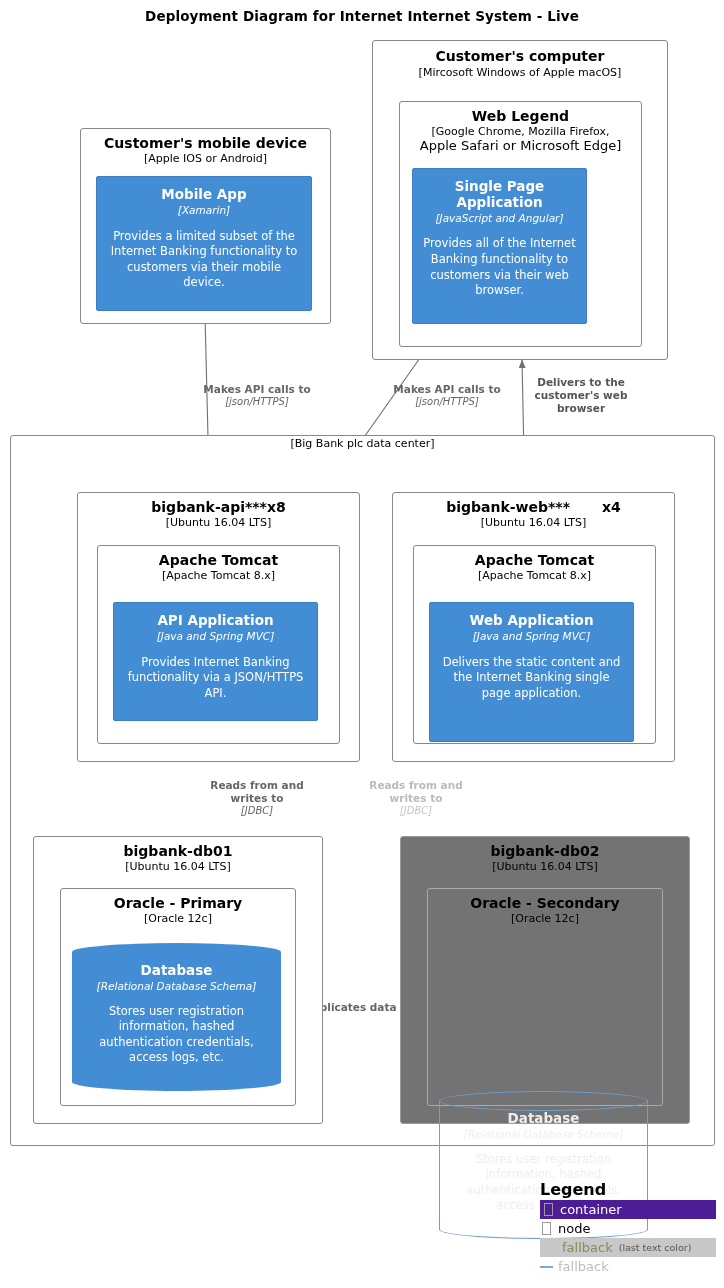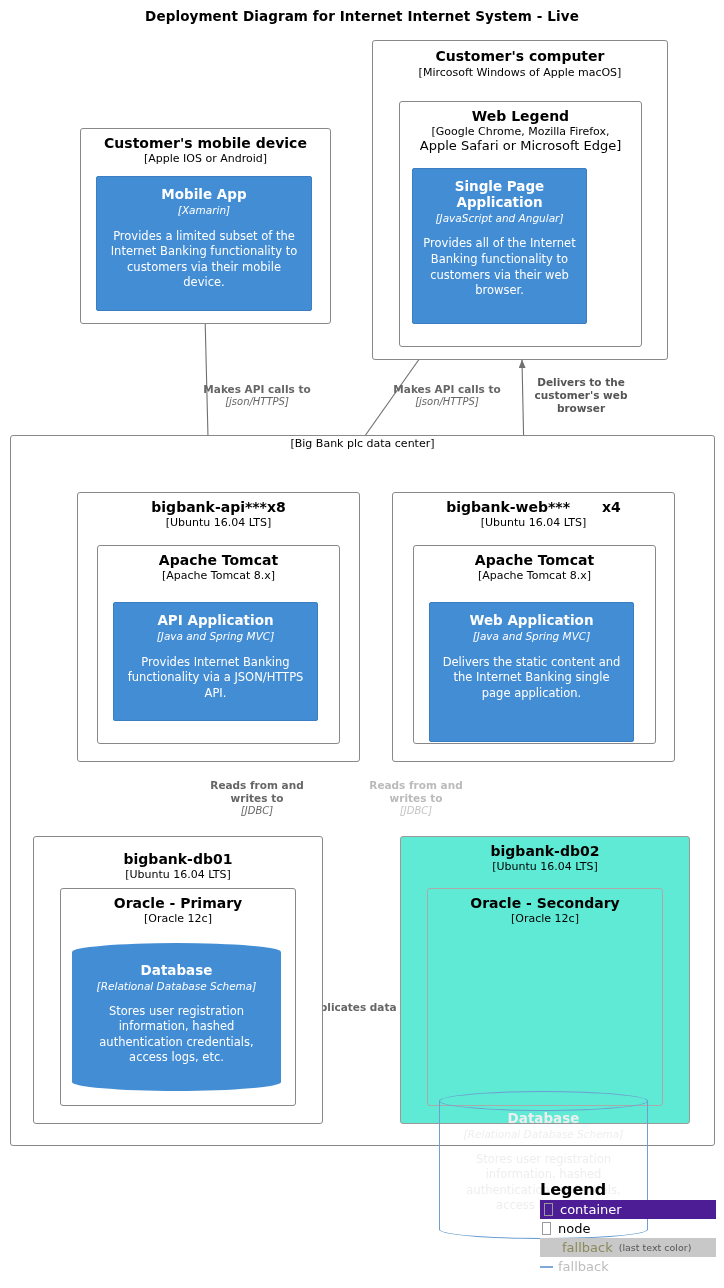--- a/index.html
+++ b/index.html
@@ -27,21 +27,21 @@
     letter-spacing: 0.1px;
   }
 
   
   .node-box {
     border: 1px solid #888888;
     border-radius: 3px;
     background: #ffffff;
   }
   .node-box.gray {
-    background: #5eead4;
+    background: #737373;
     border-color: #999999;
   }
   .node-title {
     text-align: center;
     font-weight: bold;
     color: #000000;
   }
   .node-sub {
     text-align: center;
     color: #000000;
@@ -286,21 +286,21 @@
 
 <div class="abs rel-label faded" style="left:352px; top:779px; width:128px;">
   <div>Reads from and</div>
   <div>writes to</div>
   <div class="rel-tech">[JDBC]</div>
 </div>
 
 <div class="abs rel-label" style="left:291px; top:1001px; width:135px;">Replicates data to</div>
 
 <div class="abs node-box" style="left:33px; top:836px; width:290px; height:288px;">
-  <div class="node-title" style="margin-top:14px; font-size:14px;">bigbank-db01</div>
+  <div class="node-title" style="margin-top:6px; font-size:14px;">bigbank-db01</div>
   <div class="node-sub" style="font-size:11px; margin-top:1px;">[Ubuntu 16.04 LTS]</div>
 </div>
 
 <div class="abs node-box" style="left:60px; top:888px; width:236px; height:218px;">
   <div class="node-title" style="margin-top:6px; font-size:14px;">Oracle - Primary</div>
   <div class="node-sub" style="font-size:11px; margin-top:1px;">[Oracle 12c]</div>
 </div>
 
 <div class="abs db-cyl db-filled" style="left:72px; top:943px; width:209px; height:148px;">
   <div class="cyl-body"></div>

